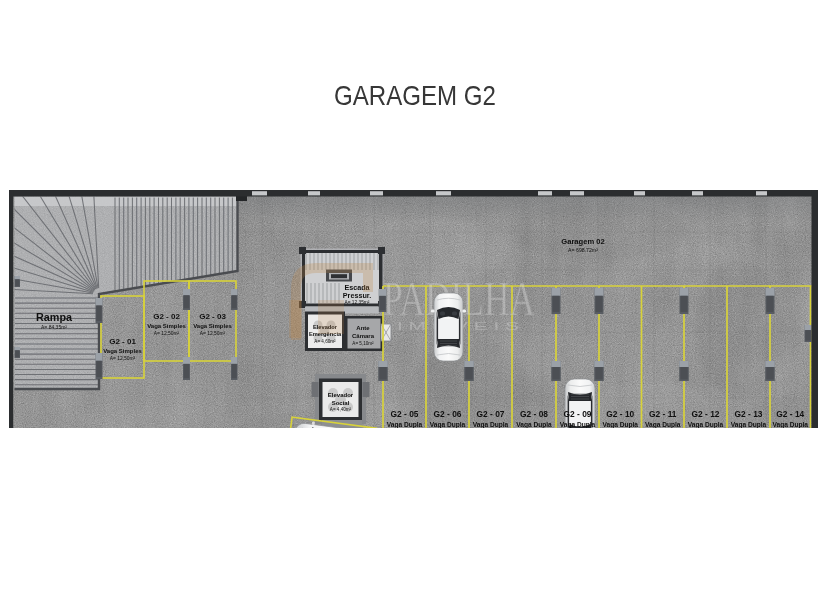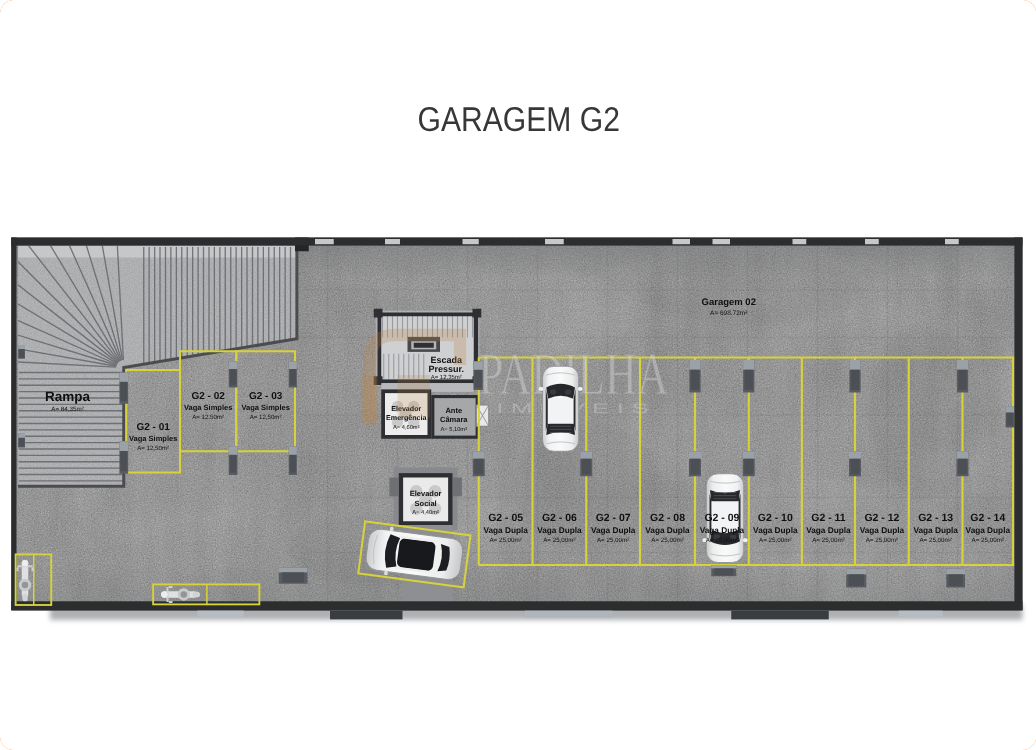--- a/index.html
+++ b/index.html
@@ -1,15 +1,15 @@
 <!DOCTYPE html>
 <html><head><meta charset="utf-8">
 <style>
 html,body{margin:0;padding:0;background:#ffffff;}
-#wrap{position:relative;width:829px;height:600px;overflow:hidden;background:#f97316;border-radius:11px;}
+#wrap{position:relative;width:829px;height:428px;overflow:hidden;background:#f97316;}
 </style></head><body>
 <div id="wrap">
 <svg width="829" height="600" viewBox="0 0 829 600" xmlns="http://www.w3.org/2000/svg">
 <defs>
 <filter id="noise" x="0%" y="0%" width="100%" height="100%" color-interpolation-filters="sRGB">
   <feTurbulence type="fractalNoise" baseFrequency="0.9" numOctaves="3" seed="7" result="n"></feTurbulence>
   <feColorMatrix in="n" type="matrix" values="0.38 0.38 0.38 0 0  0.38 0.38 0.38 0 0  0.38 0.38 0.38 0 0  0 0 0 0 1"></feColorMatrix>
 </filter>
 <filter id="blotch" x="0%" y="0%" width="100%" height="100%" color-interpolation-filters="sRGB">
   <feTurbulence type="fractalNoise" baseFrequency="0.010 0.018" numOctaves="4" seed="11" result="n"></feTurbulence>

